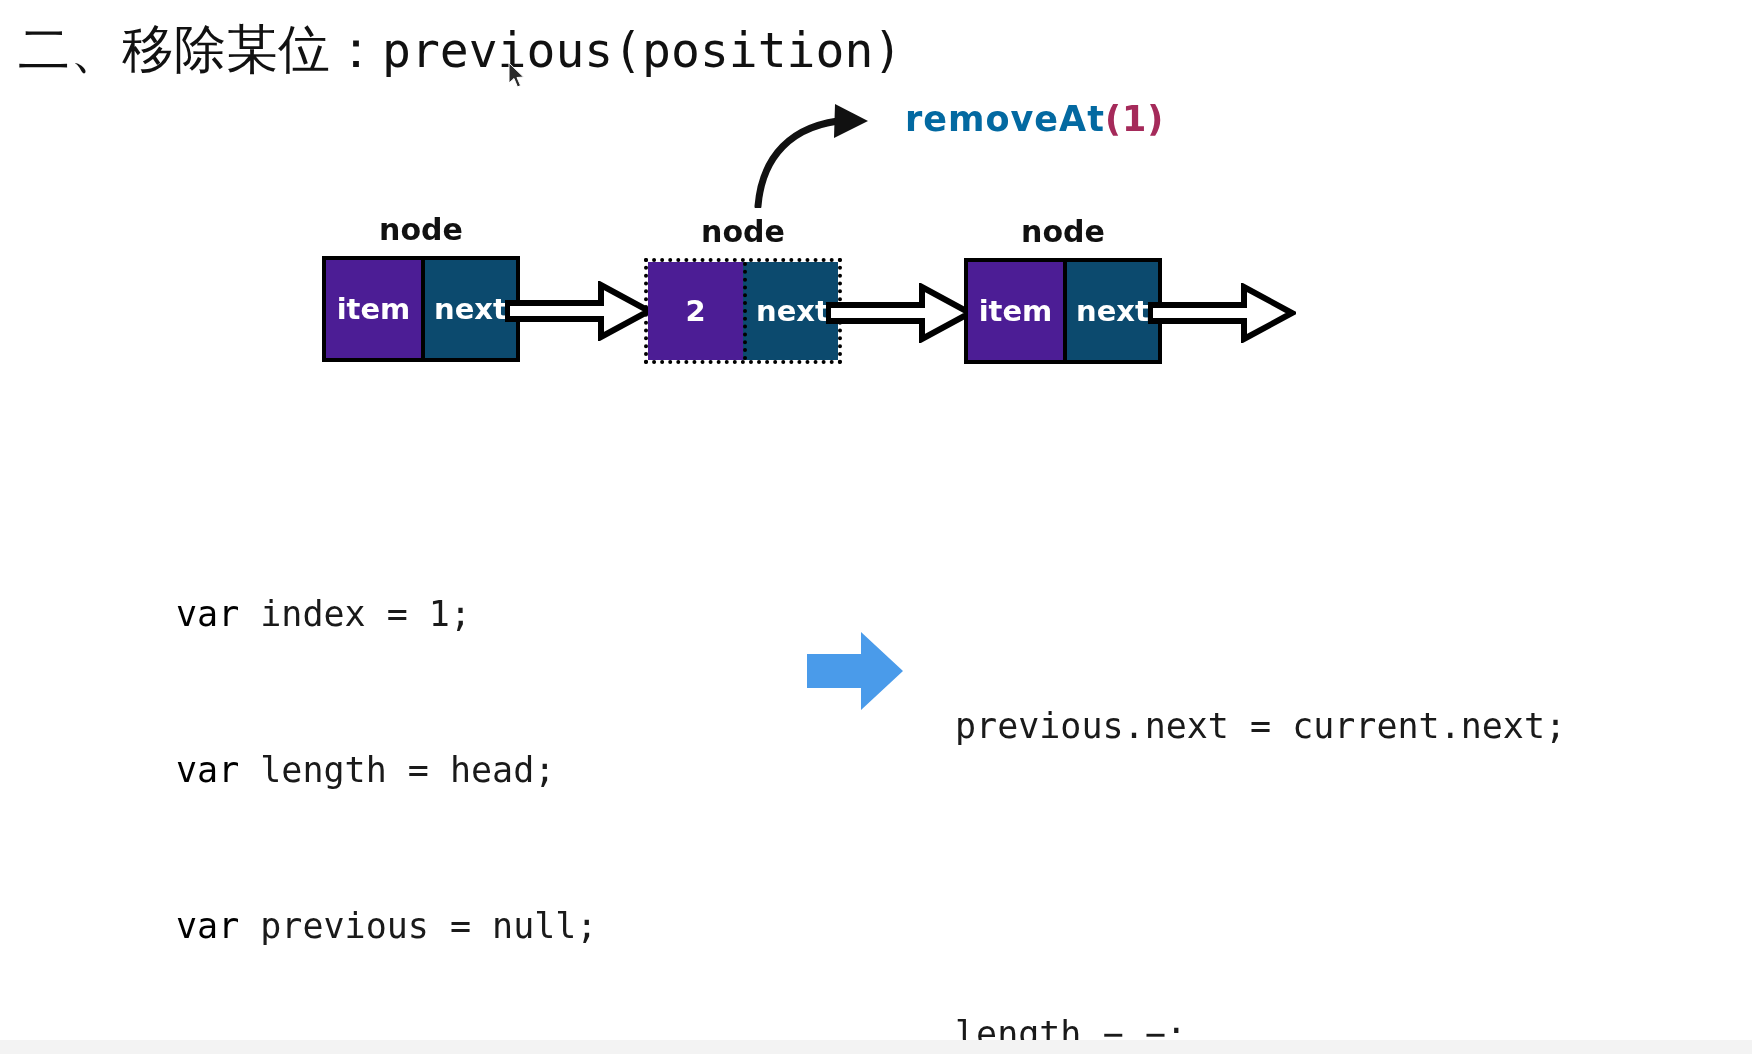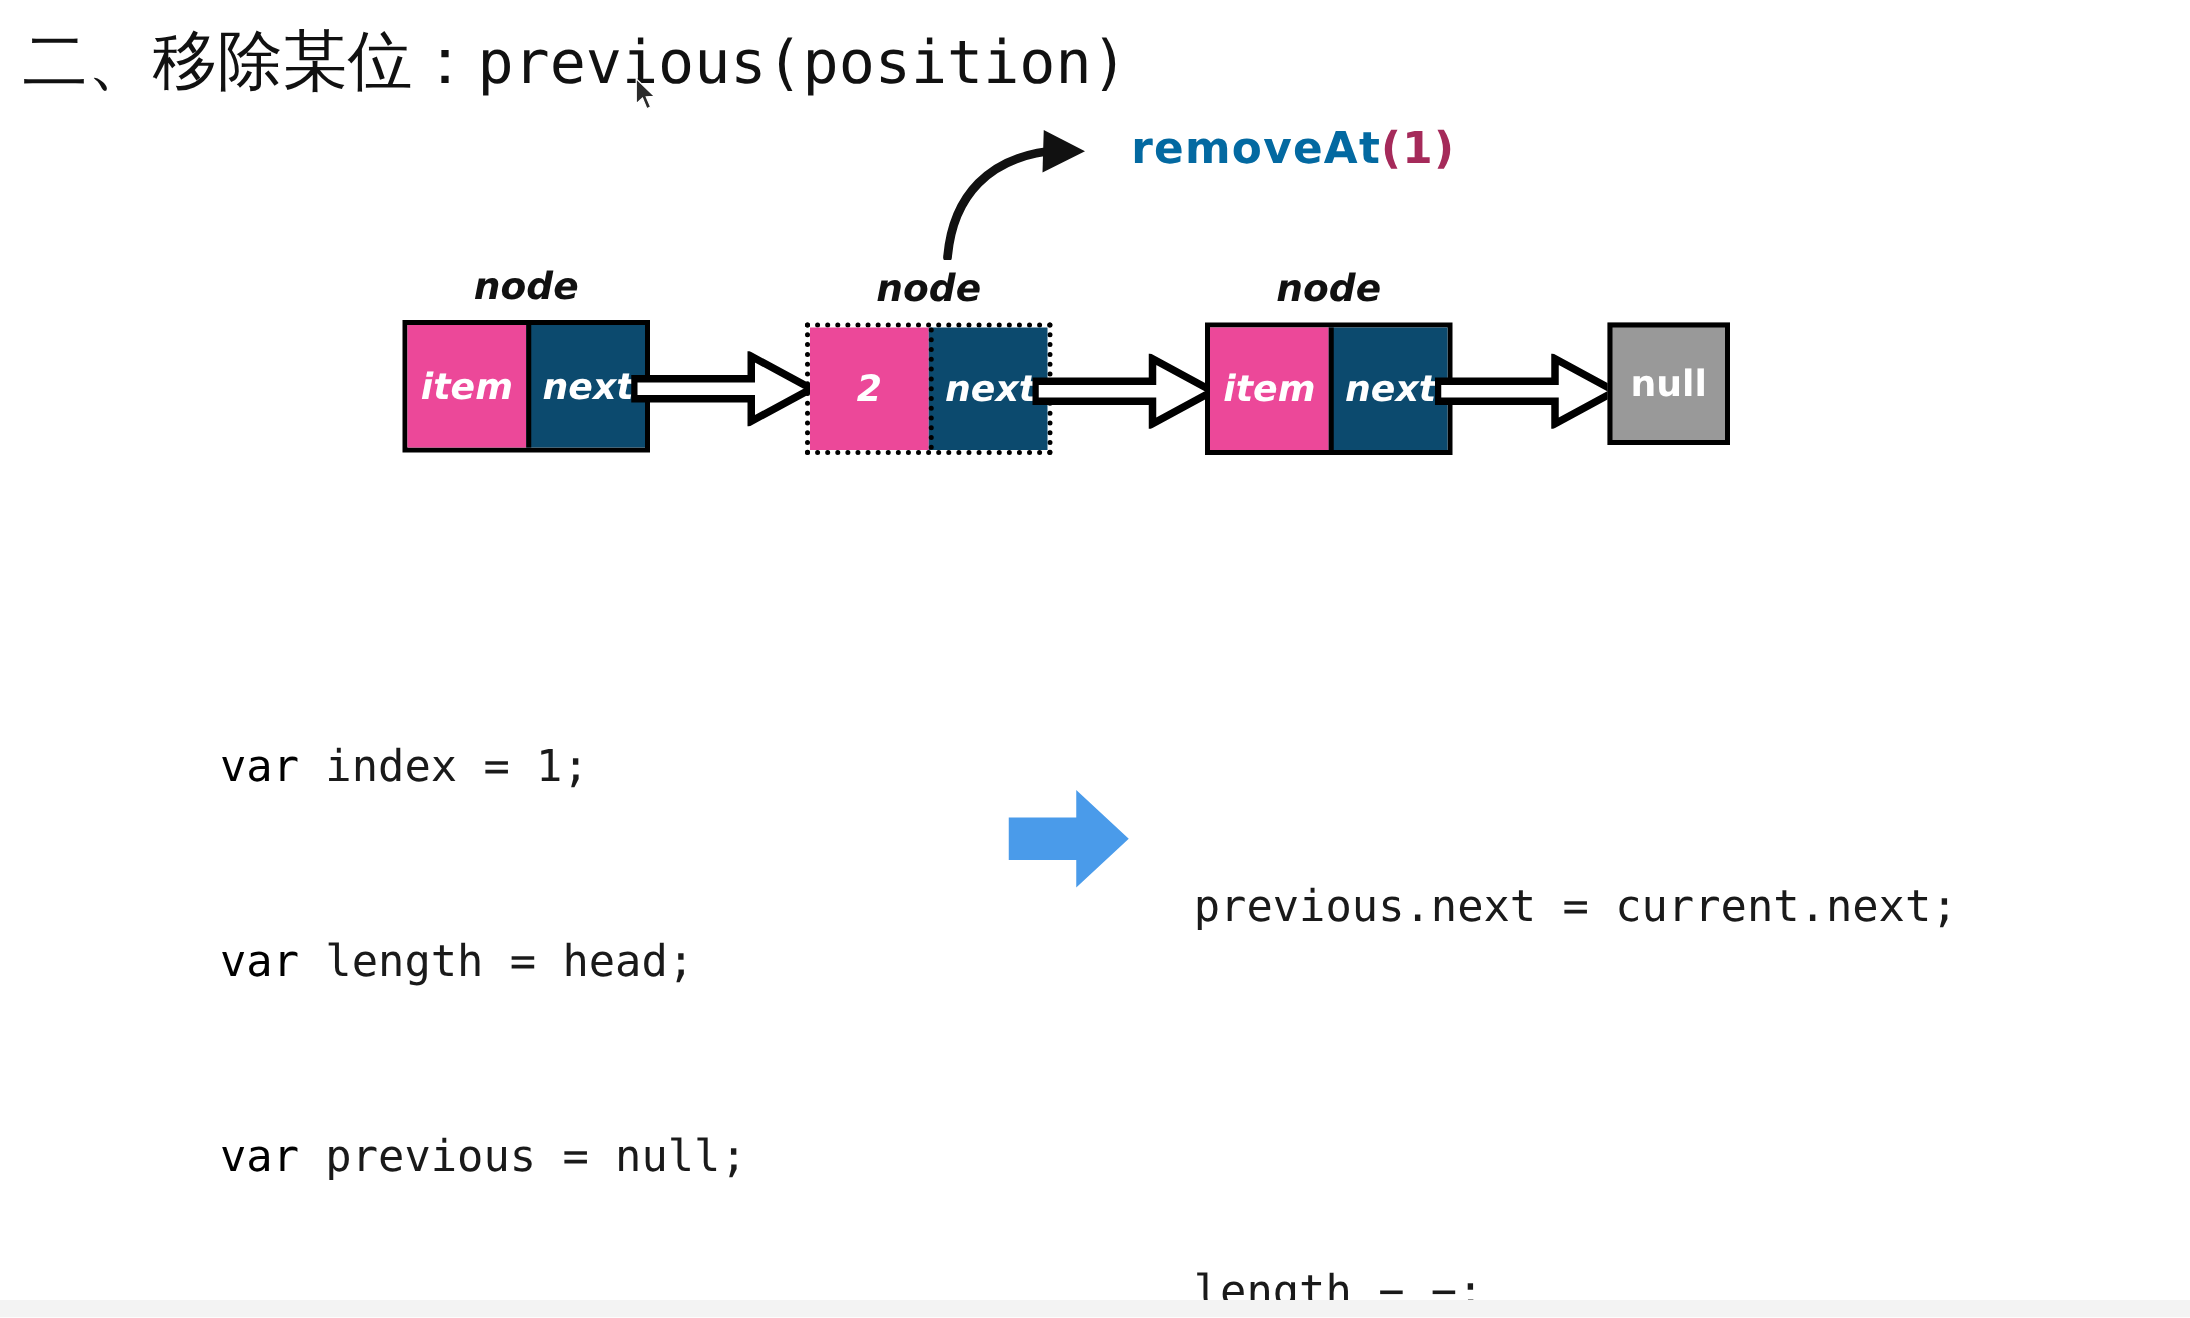--- a/index.html
+++ b/index.html
@@ -63,21 +63,21 @@
     position: absolute;
     left: 740px;
     top: 98px;
     width: 160px;
     height: 110px;
   }
 
   
   #diagram { position: absolute; left: 0; top: 0; width: 1752px; height: 440px; }
 
-  .node-group { position: absolute; font-style: italic; }
+  .node-group { position: absolute; }
   .node-caption {
     position: absolute;
     width: 100%;
     text-align: center;
     top: -44px;
     font-family: "DejaVu Sans", sans-serif;
     font-weight: bold;
     font-size: 30px;
     color: #111111;
   }
@@ -94,21 +94,21 @@
     height: 98px;
     display: flex;
     align-items: center;
     justify-content: center;
     font-family: "DejaVu Sans", sans-serif;
     font-weight: bold;
     font-size: 29px;
     color: #ffffff;
     box-sizing: border-box;
   }
-  .cell.item { background: #ec4899; }
+  .cell.item { background: #4c1d95; }
   .cell.next { background: #0c4a6e; }
   .node-box:not(.dashed) .cell.next { border-left: 4px solid #000000; }
   .node-box.dashed .cell.next { border-left: 4px dotted #000000; }
 
   .null-box {
     position: absolute;
     width: 98px;
     height: 98px;
     background: #999999;
     border: 4px solid #000000;
@@ -225,23 +225,20 @@
     <div class="node-box">
       <div class="cell item">item</div>
       <div class="cell next">next</div>
     </div>
   </div>
 
   <svg class="block-arrow" style="left:1148px; top:283px; width:148px; height:60px;" viewBox="0 0 148 60">
     <path d="M2,22 L96,22 L96,4 L144,30 L96,56 L96,38 L2,38 Z" fill="#ffffff" stroke="#000000" stroke-width="6" stroke-linejoin="miter"></path>
   </svg>
 
-  <div class="null-box" style="left:1286px; top:258px;">
-    <span>null</span>
-  </div>
 
 </div>
 
 <div id="code-left">
   <div><span class="kw">var</span><span> index = 1;</span></div>
   <div><span class="kw">var</span><span> length = head;</span></div>
   <div><span class="kw">var</span><span> previous = null;</span></div>
   
   
   

